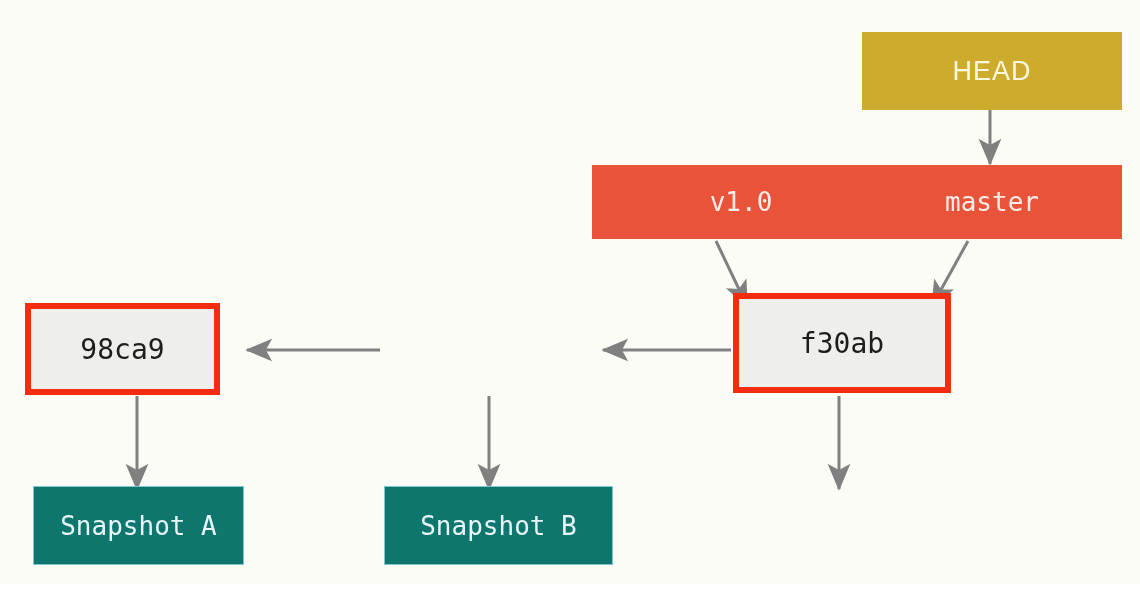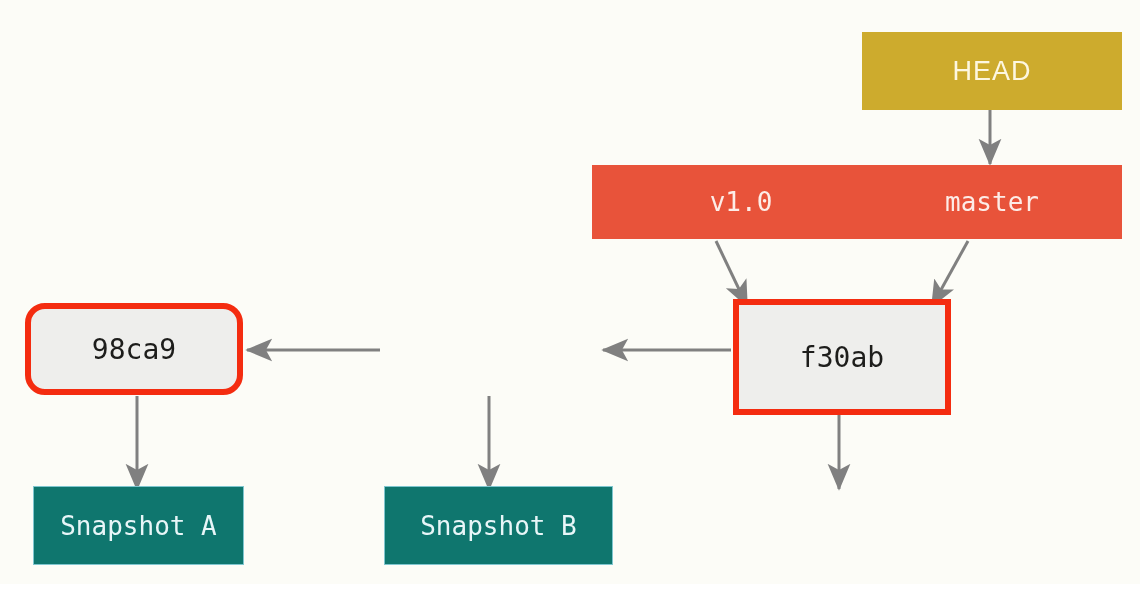--- a/index.html
+++ b/index.html
@@ -108,26 +108,26 @@
   </div>
 
   <div class="node node-ref" style="left:592px; top:165px; width:282px; height:74px;padding-left:16px;">
     <span>v1.0</span>
   </div>
 
   <div class="node node-ref" style="left:862px; top:165px; width:260px; height:74px;">
     <span>master</span>
   </div>
 
-  <div class="node node-commit" style="left:25px; top:303px; width:218px; height:92px;border-radius:20px;">
+  <div class="node node-commit" style="left:25px; top:303px; width:195px; height:92px;">
     <span>98ca9</span>
   </div>
 
 
-  <div class="node node-commit" style="left:733px; top:299px; width:218px; height:116px;align-items:center;">
+  <div class="node node-commit" style="left:733px; top:293px; width:218px; height:100px;align-items:center;">
     <span>f30ab</span>
   </div>
 
   <div class="node node-snapshot" style="left:34px; top:487px; width:209px; height:77px;">
     <span>Snapshot A</span>
   </div>
 
   <div class="node node-snapshot" style="left:385px; top:487px; width:227px; height:77px;">
     <span>Snapshot B</span>
   </div>

